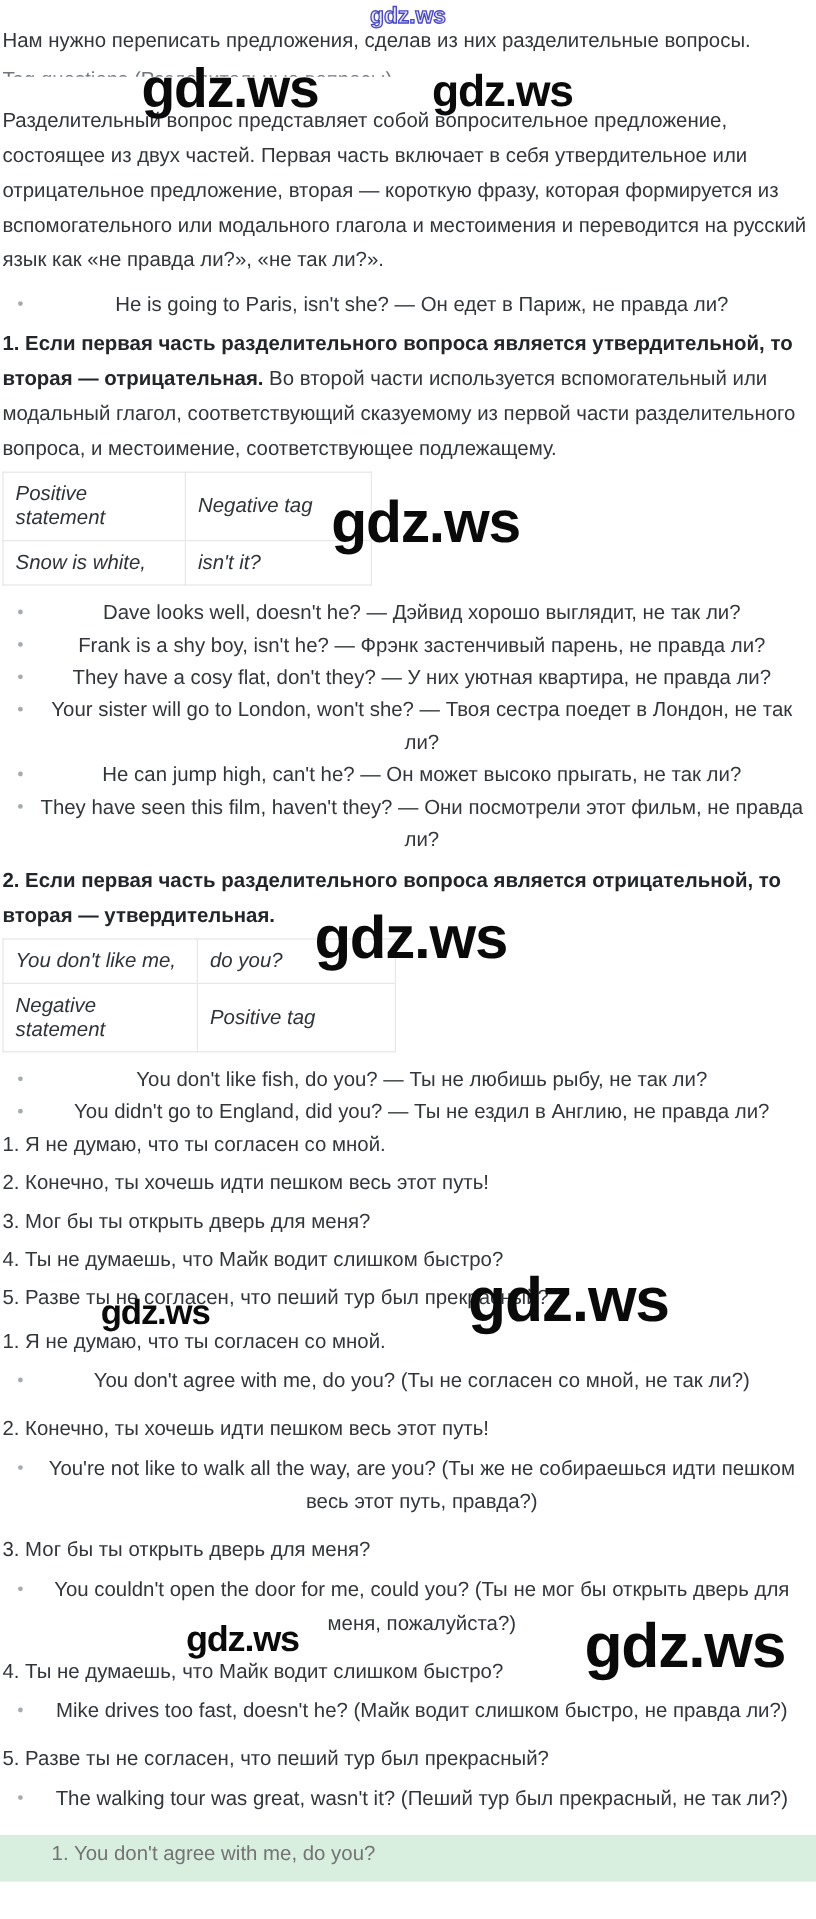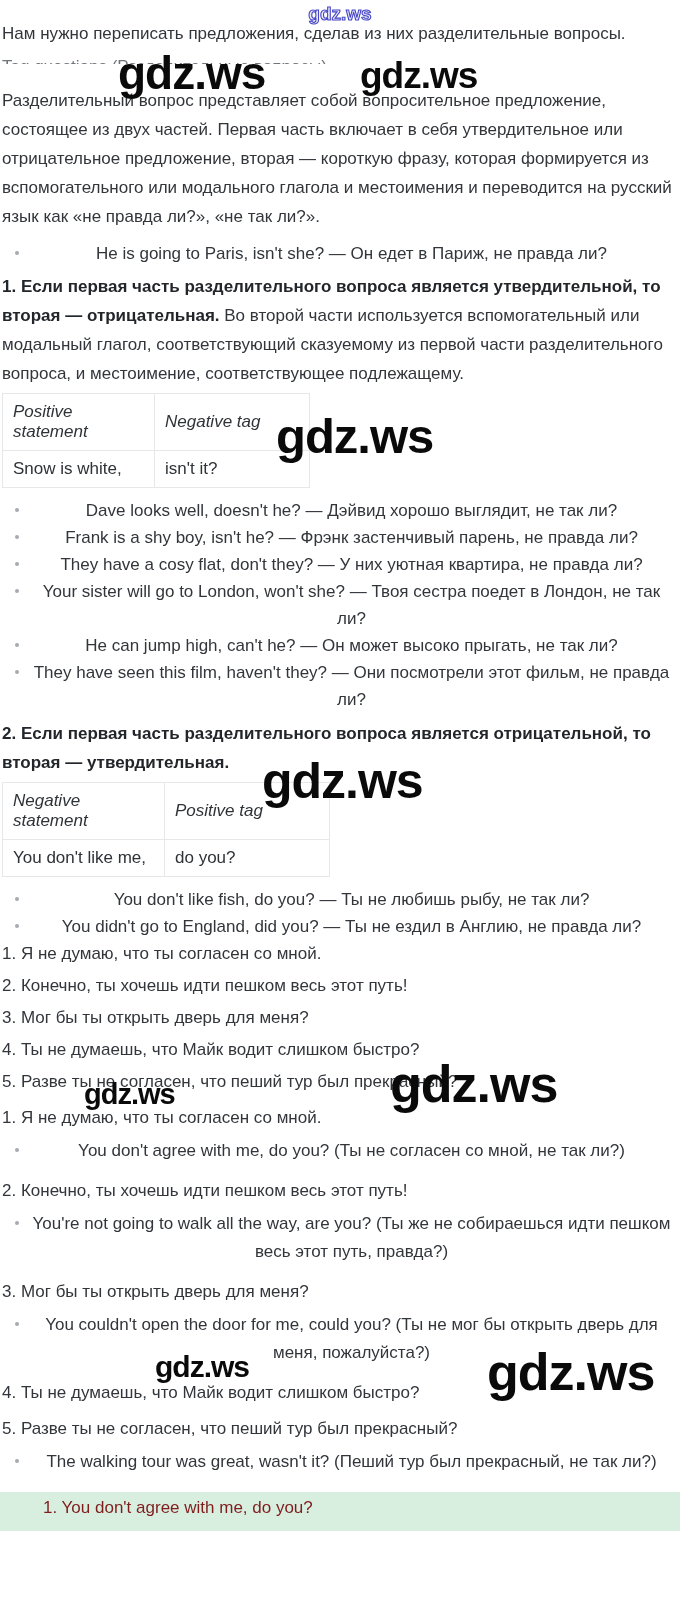--- a/index.html
+++ b/index.html
@@ -35,39 +35,39 @@
   .mt6{margin-top:6px;}
 
   ul.ex{list-style:none;margin:9px 0 0 0;padding:0 0 0 25px;text-align:center;}
   ul.ex li{position:relative;line-height:27px;margin:0;}
   ul.ex li::before{content:"";position:absolute;left:-12px;top:11px;width:4px;height:4px;
                    border-radius:50%;background:#a6abb0;}
   ul.ex.answers li{line-height:28px;}
 
   table.tagtable{border-collapse:collapse;margin-top:5px;}
   table.tagtable th,table.tagtable td{border:1px solid #e5e7e9;padding:8px 10px;
-      text-align:left;font-size:17px;font-weight:400;color:#2e3338;line-height:20px;}
+      text-align:left;font-size:17px;font-weight:400;color:#2e3338;line-height:20px;font-style:italic;}
   table.tagtable th{font-style:italic;}
   .t1 th:first-child,.t1 td:first-child{width:131px;}
   .t1 th:last-child,.t1 td:last-child{width:134px;}
   .t2 th:first-child,.t2 td:first-child{width:141px;}
   .t2 th:last-child,.t2 td:last-child{width:144px;}
 
   .tasks{margin-top:4px;}
   .task{line-height:20px;margin-bottom:12px;}
 
   .answer-task{line-height:20px;}
   .ab1 .answer-task{margin-top:6px;}
   .ab .answer-task{margin-top:16px;}
   .ab ul.ex{margin-top:9px;}
 
   
   .result-card{flex:1;background:#d8efe0;margin-top:16px;position:relative;
                padding:6px 20px 0 43px;}
-  .result-item{line-height:20px;margin-bottom:12.5px;color:#7f1d1d;}
+  .result-item{line-height:20px;margin-bottom:12.5px;color:#737373;}
 </style>
 </head>
 <body>
 
 <div class="page">
 
   <div class="wm-logo">gdz.ws</div>
 
   <div class="content">
 
@@ -105,26 +105,26 @@
       <li>Your sister will go to London, won't she? — Твоя сестра поедет в Лондон, не так ли?</li>
       <li>He can jump high, can't he? — Он может высоко прыгать, не так ли?</li>
       <li>They have seen this film, haven't they? — Они посмотрели этот фильм, не правда ли?</li>
     </ul>
 
     <p class="rule mt6"><b>2. Если первая часть разделительного вопроса является отрицательной, то вторая — утвердительная.</b></p>
 
     <table class="tagtable t2">
       <tbody>
           <tr>
+        <td>You don't like me,</td>
+        <td>do you?</td>
+      </tr>
+      <tr>
         <th>Negative statement</th>
         <th>Positive tag</th>
-      </tr>
-      <tr>
-        <td>You don't like me,</td>
-        <td>do you?</td>
       </tr>
     </tbody>
       </table>
 
     <ul class="ex">
       <li>You don't like fish, do you? — Ты не любишь рыбу, не так ли?</li>
       <li>You didn't go to England, did you? — Ты не ездил в Англию, не правда ли?</li>
     </ul>
 
     <div class="tasks">
@@ -137,31 +137,34 @@
 
     <div class="ab ab1">
       <div class="answer-task">1. Я не думаю, что ты согласен со мной.</div>
       <ul class="ex answers">
           <li>You don't agree with me, do you? (Ты не согласен со мной, не так ли?)</li>
         </ul>
     </div>
     <div class="ab">
       <div class="answer-task">2. Конечно, ты хочешь идти пешком весь этот путь!</div>
       <ul class="ex answers">
-          <li>You're not going to walk all the way, are you? (Ты же не собираешься идти пешком весь этот путь, правда?)</li>
+          <li>You're not like to walk all the way, are you? (Ты же не собираешься идти пешком весь этот путь, правда?)</li>
         </ul>
     </div>
     <div class="ab">
       <div class="answer-task">3. Мог бы ты открыть дверь для меня?</div>
       <ul class="ex answers">
           <li>You couldn't open the door for me, could you? (Ты не мог бы открыть дверь для меня, пожалуйста?)</li>
         </ul>
     </div>
     <div class="ab">
       <div class="answer-task">4. Ты не думаешь, что Майк водит слишком быстро?</div>
+      <ul class="ex answers">
+          <li>Mike drives too fast, doesn't he? (Майк водит слишком быстро, не правда ли?)</li>
+        </ul>
     </div>
     <div class="ab">
       <div class="answer-task">5. Разве ты не согласен, что пеший тур был прекрасный?</div>
       <ul class="ex answers">
           <li>The walking tour was great, wasn't it? (Пеший тур был прекрасный, не так ли?)</li>
         </ul>
     </div>
 
   </div>
 

